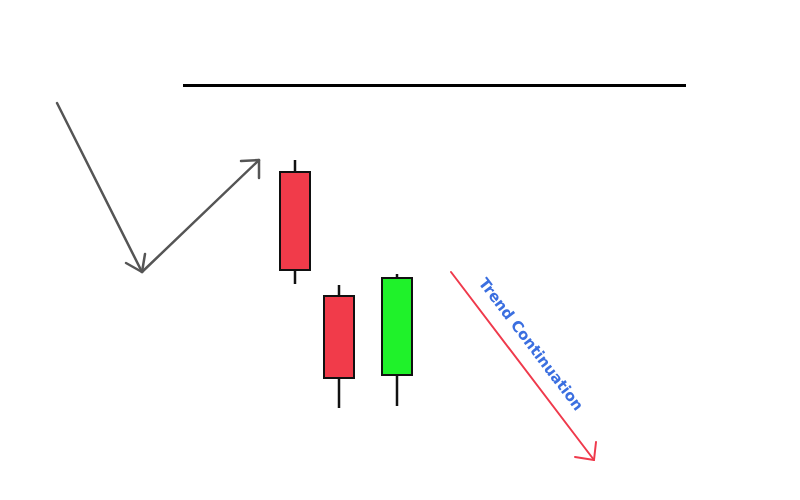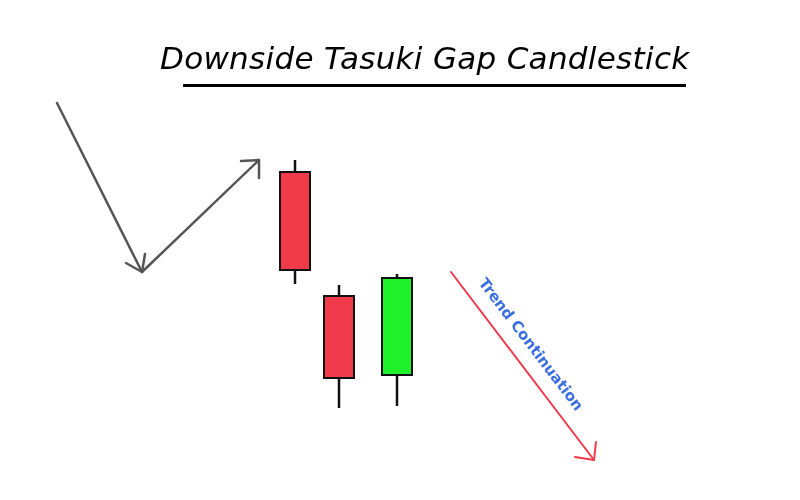--- a/index.html
+++ b/index.html
@@ -12,21 +12,20 @@
   .title-underline { position:absolute; left:183px; top:84px; width:503px; height:3px; background:#000; }
   svg.diagram { position:absolute; left:0; top:0; }
   .trend-label {
     font-family:"DejaVu Sans", sans-serif; font-weight:bold; font-size:15px; fill:#3b6fe0;
   }
 </style>
 </head>
 <body>
 
 <div class="canvas">
-  <div class="title">Downside Tasuki Gap Candlestick</div>
   <div class="title-underline"></div>
 
   <svg class="diagram" width="800" height="500" viewBox="0 0 800 500">
 
     <g stroke="#555555" stroke-width="2.5" fill="none" stroke-linecap="round" stroke-linejoin="round">
       <line x1="57" y1="103" x2="142" y2="272"></line>
       <polyline points="126,263 142,272 145,254"></polyline>
       <line x1="142" y1="272" x2="259" y2="160"></line>
       <polyline points="241,161 259,160 259,178"></polyline>
     </g>

